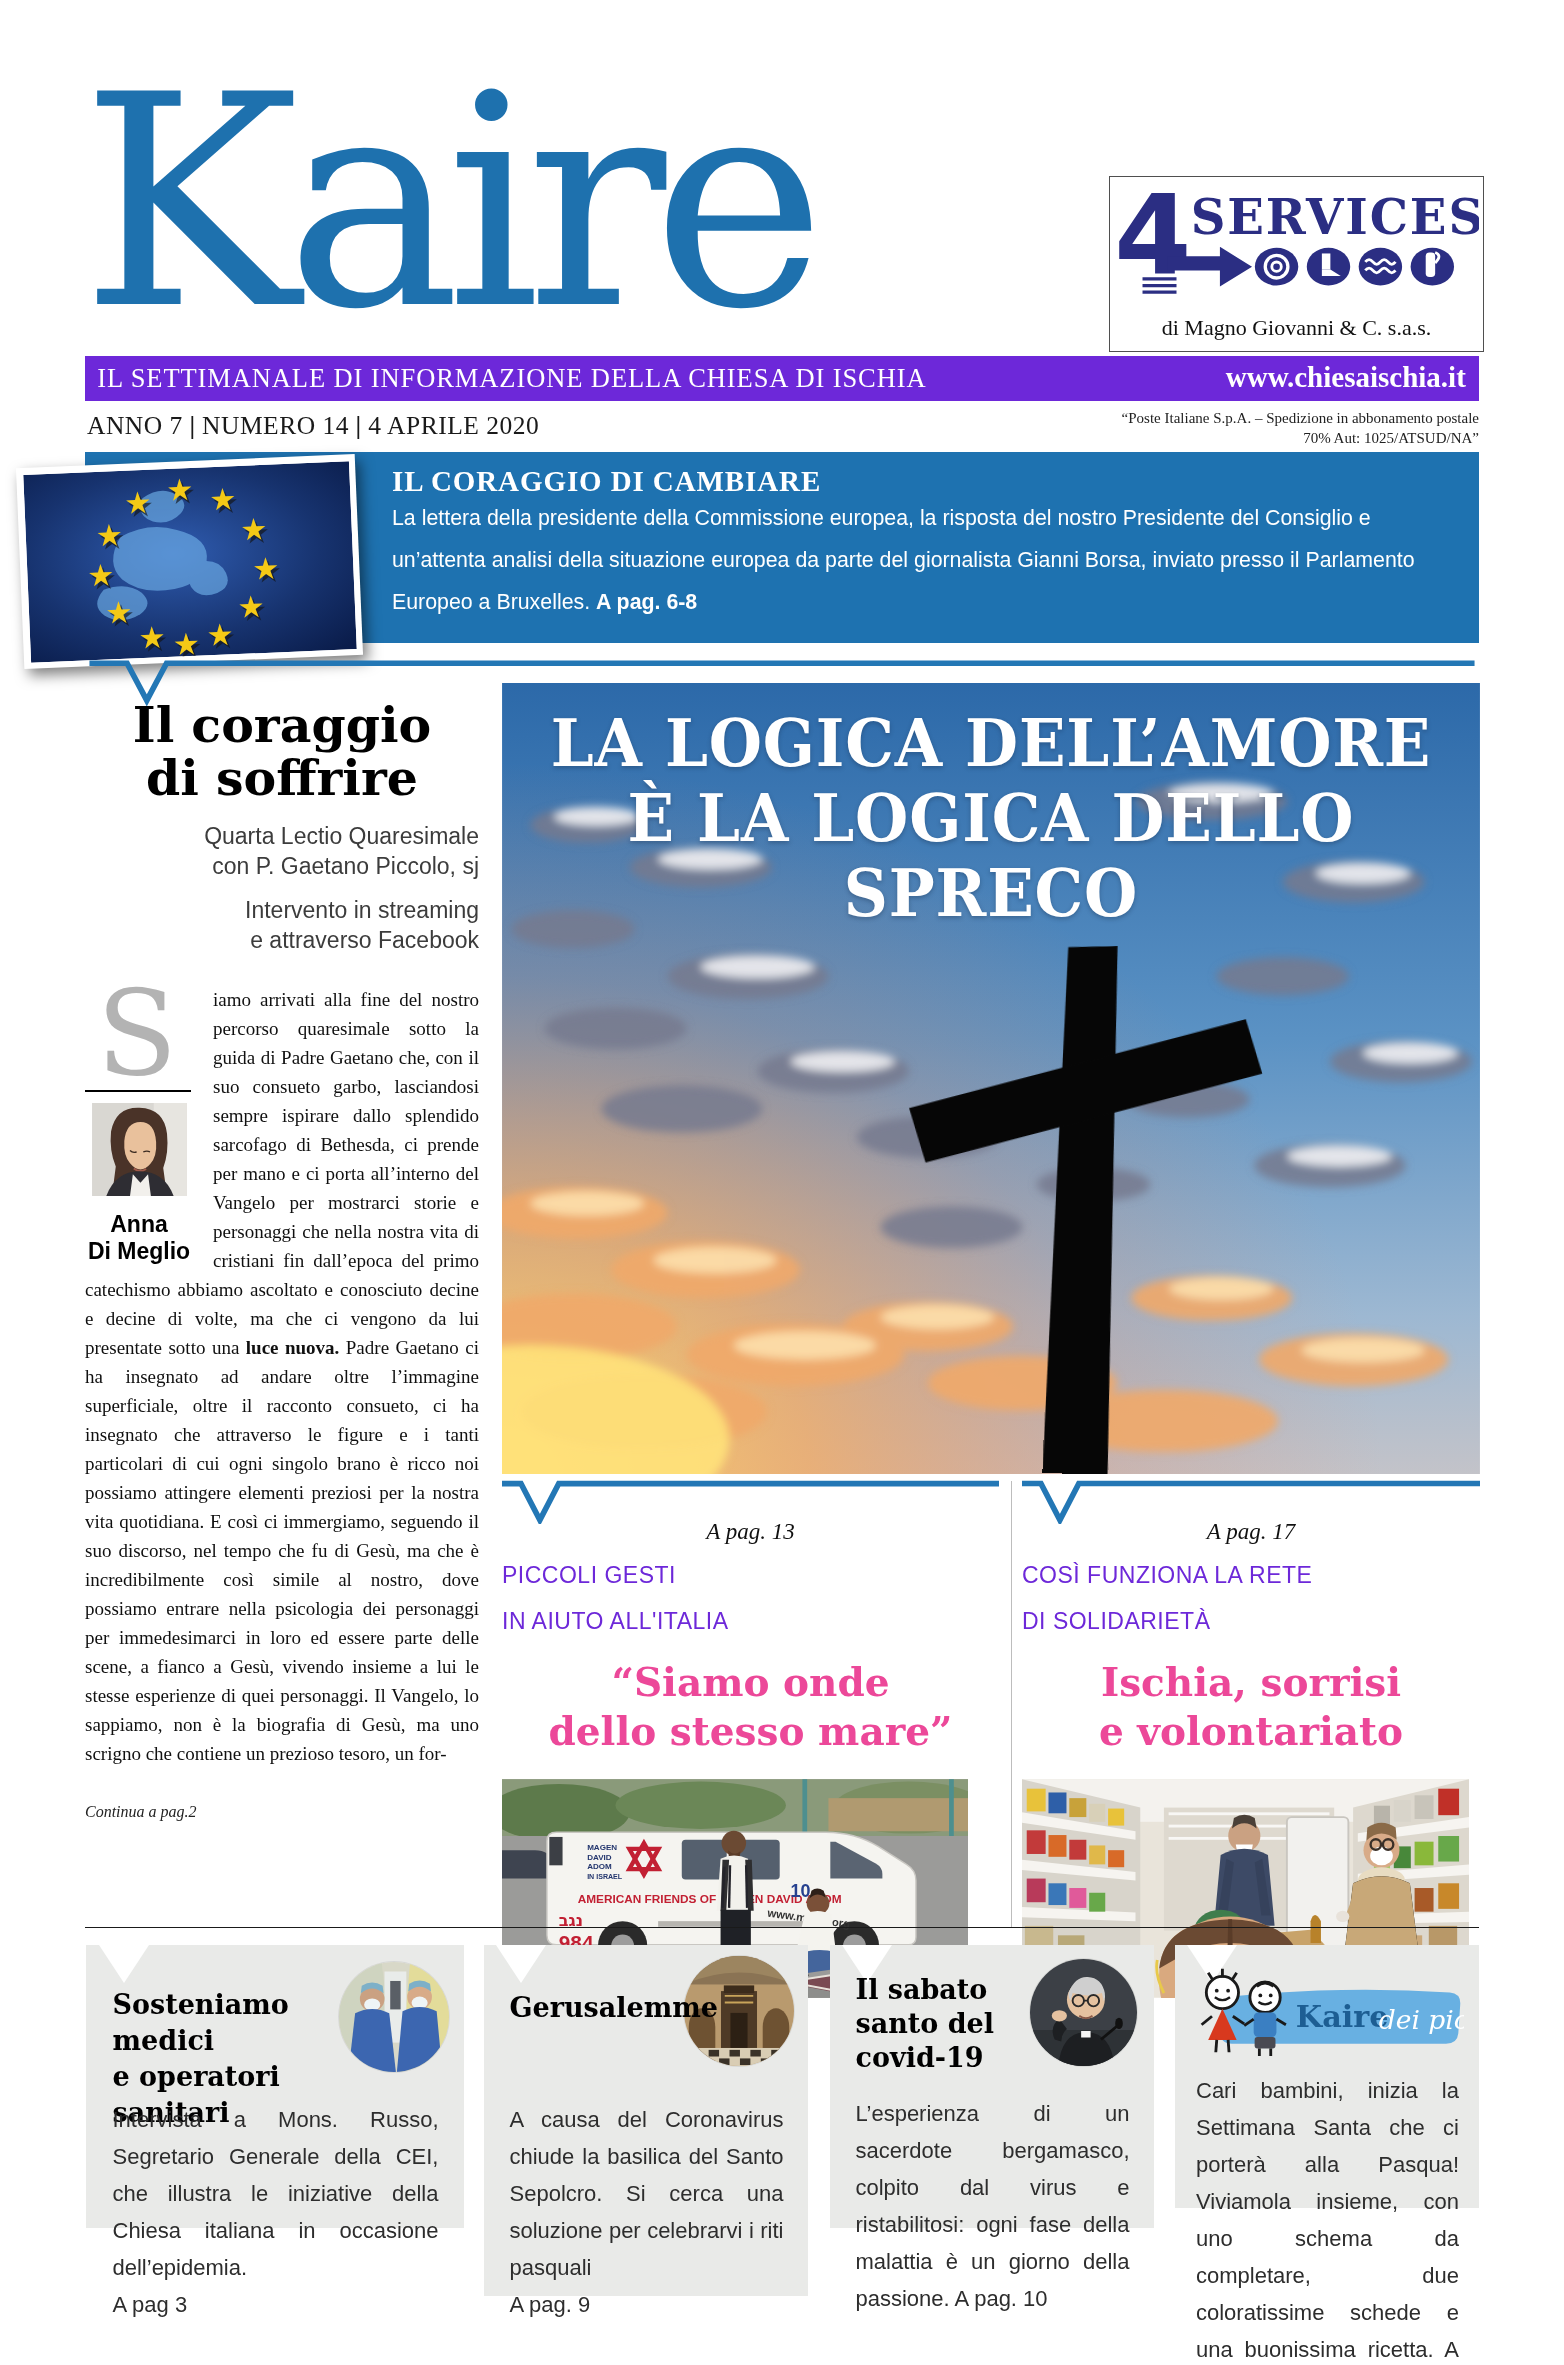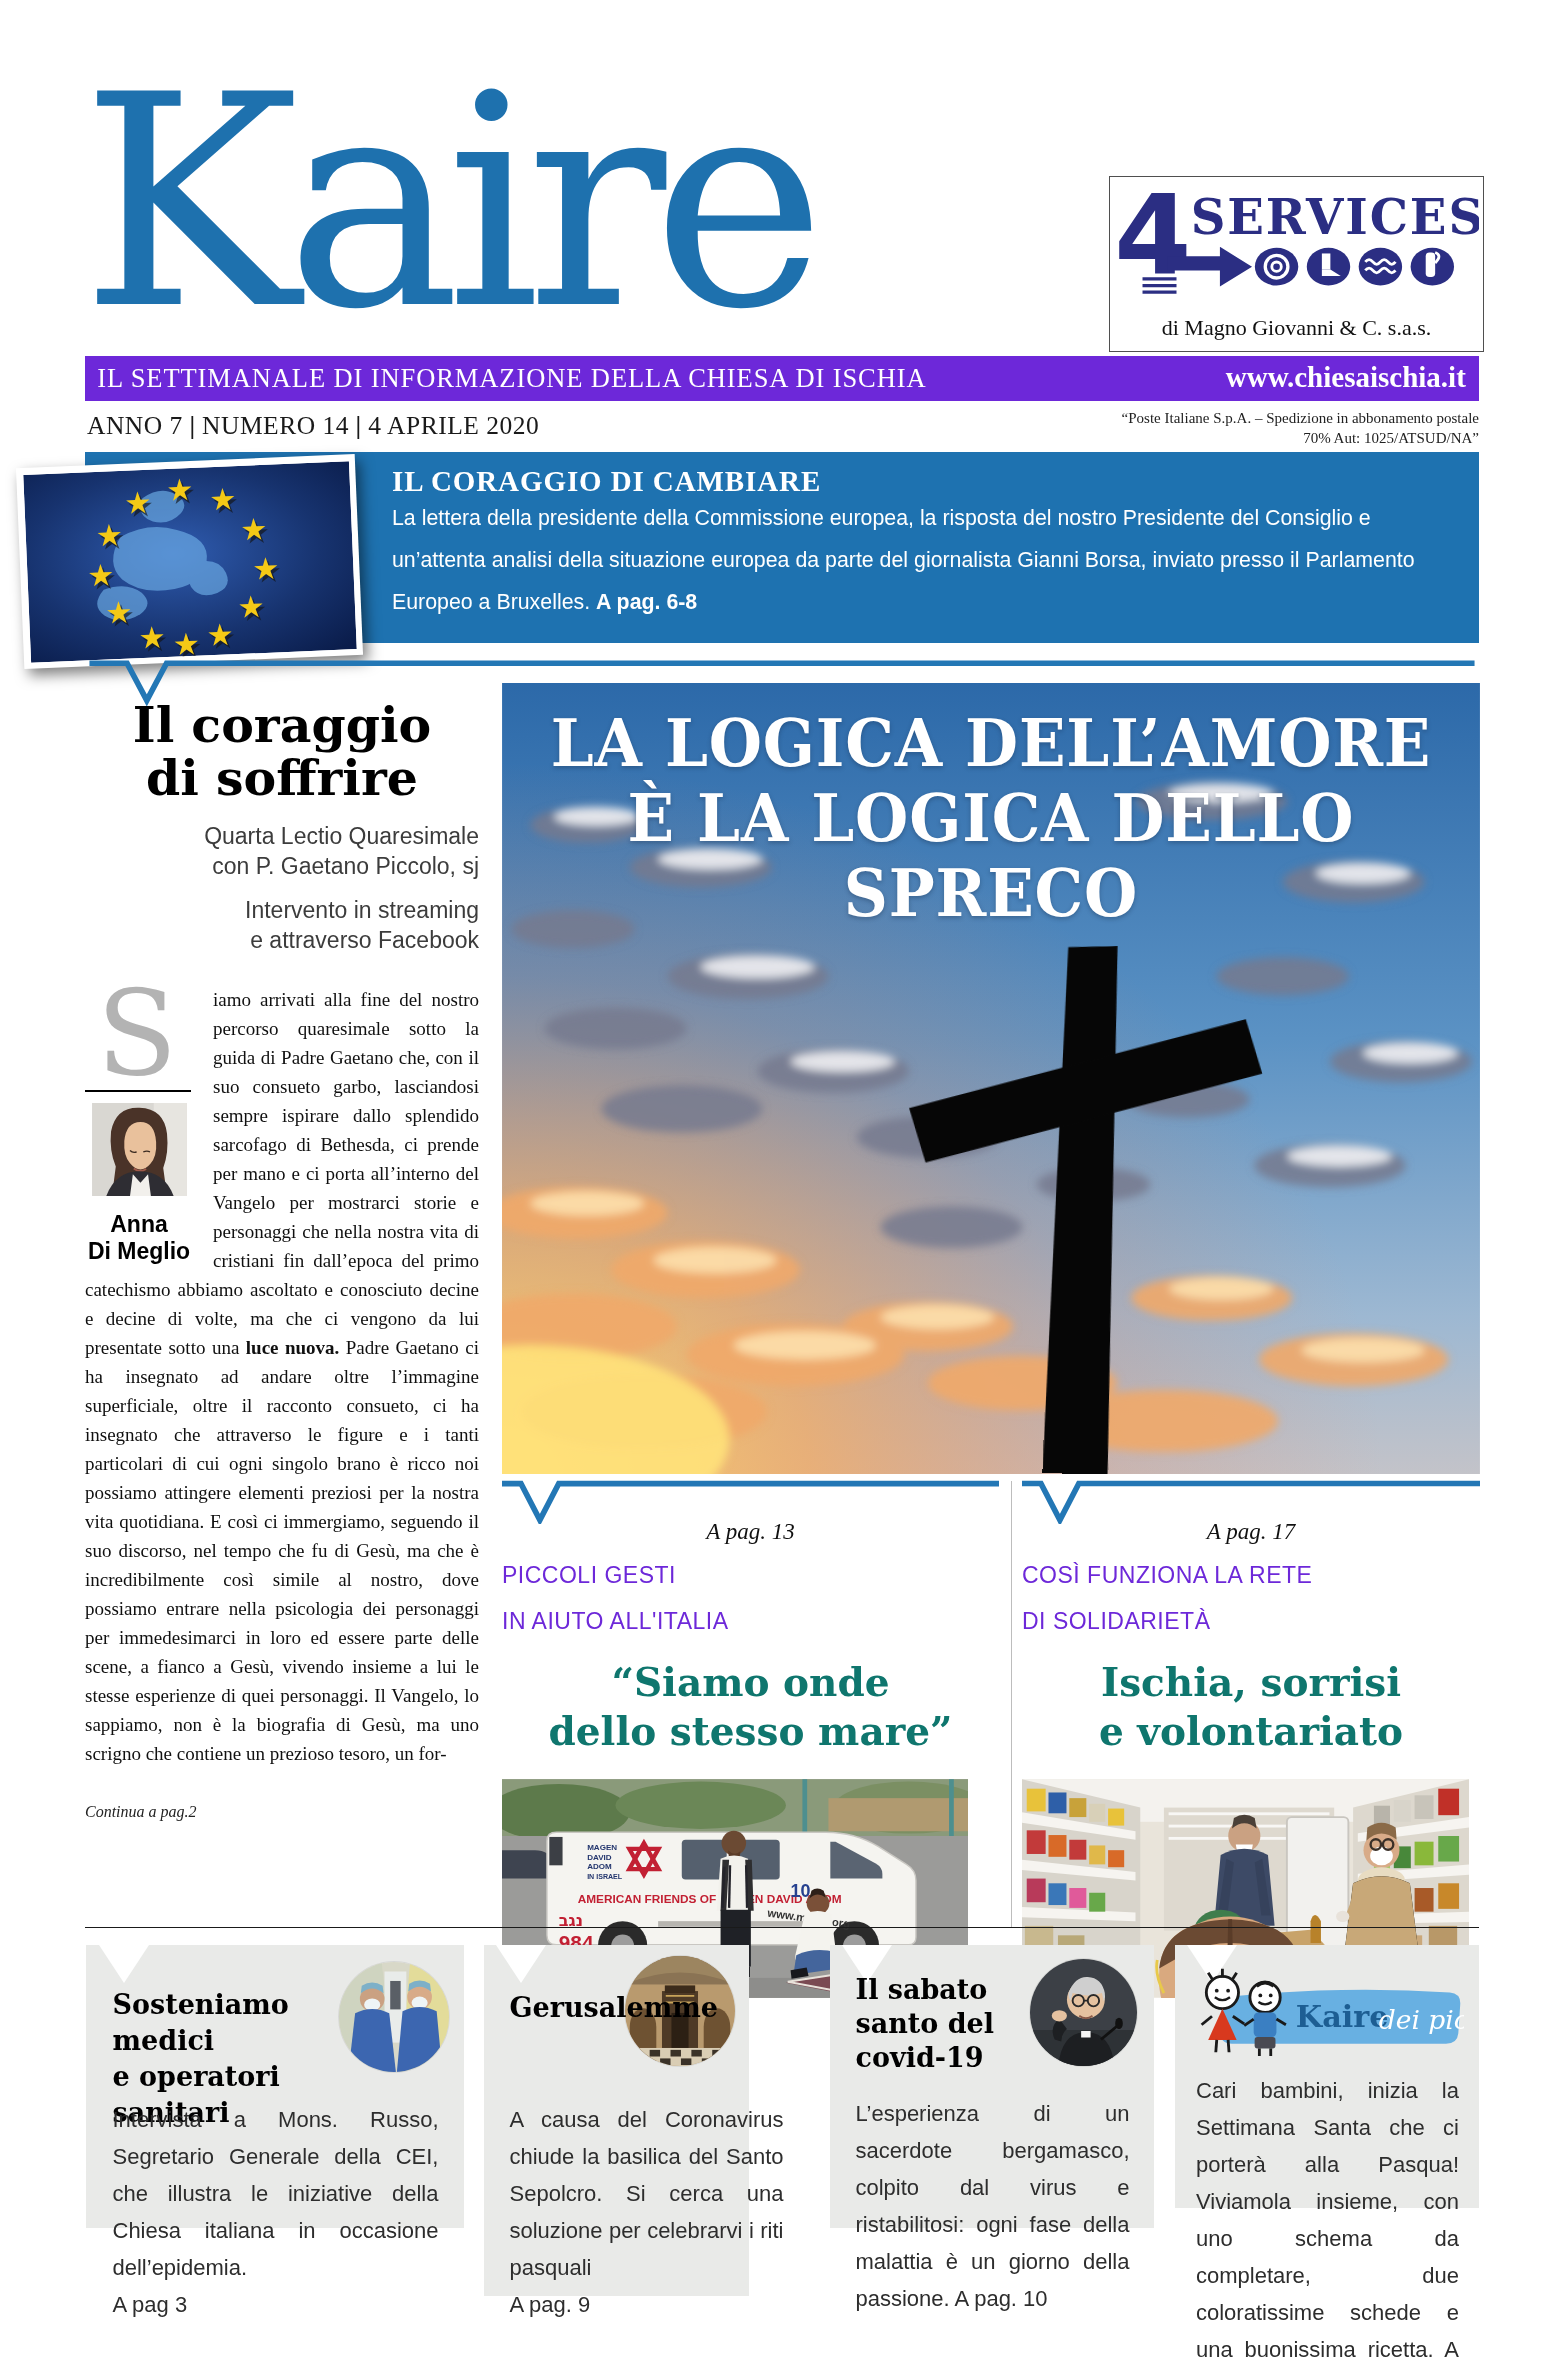--- a/index.html
+++ b/index.html
@@ -60,21 +60,21 @@
         font-size:65px;line-height:75px;letter-spacing:0.9px;
         text-shadow:0 1.9px 4.7px rgba(20,40,70,.35);}
 
   
   .feature{position:absolute;top:1480px;}
   .feature .pageref{text-align:center;font-style:italic;font-size:23px;color:#111;
         margin-top:-6.6px;font-family:"Liberation Serif",serif;}
   .kicker{margin-top:6.6px;color:#6d28d9;font-family:"Liberation Sans",sans-serif;
         font-size:23px;line-height:46px;letter-spacing:0.5px;}
   .ftitle{margin-top:14px;text-align:center;font-family:"DejaVu Serif",serif;font-weight:bold;
-        font-size:39px;line-height:49px;color:#0f766e;}
+        font-size:39px;line-height:49px;color:#ec4899;}
   .fphoto{margin-top:23px;}
   .vdivider{position:absolute;left:1011px;top:1481px;width:1.4px;height:447px;background:#bdbdbd;}
   .hairline{position:absolute;left:85px;top:1927px;width:1394px;height:1.4px;background:#1a1a1a;}
 
   
   .card{position:absolute;top:1945px;background:#e9eae8;}
   .notch{position:absolute;top:0;width:0;height:0;
         border-left:25px solid transparent;border-right:25px solid transparent;
         border-top:38px solid #ffffff;}
   .card .circle{position:absolute;border-radius:50%;overflow:hidden;
@@ -542,21 +542,21 @@
           <path d="M146 62 q24 -20 48 0 l-2 -16 q-22 -14 -44 0z" fill="#7db0c8"></path>
           <ellipse cx="170" cy="86" rx="17" ry="13" fill="#eef4f6"></ellipse>
           <path d="M134 104 q36 -18 72 0 l12 128 h-96z" fill="#3c66b0"></path>
         </g>
       </svg>
     </div>
     <div class="ctitle" style="left:26.5px;top:42px;width:222px;"><span>Sosteniamo medici</span><br><span>e operatori sanitari</span></div>
     <div class="cbody" style="left:26.5px;top:156px;width:326px;"><span>Intervista a Mons. Russo, Segretario Generale della CEI, che illustra le iniziative della Chiesa italiana in occasione dell’epidemia.</span><span class="pref block">A pag 3</span></div>
   </div>
 
-  <div class="card" style="left:484px;width:265px;height:351px;">
+  <div class="card" style="left:484px;width:324px;height:351px;">
     <div class="notch" style="left:12.3px;"></div>
     <div class="circle" style="right:14px;top:11.4px;width:110px;height:110px;">
       <svg width="110" height="110" viewBox="0 0 232 232">
         <rect width="232" height="232" fill="#b99a6e"></rect>
         <rect y="0" width="232" height="60" fill="#8a7354"></rect>
         <path d="M0 60 q116 -50 232 0 v-60 h-232z" fill="#9c8560"></path>
         <g fill="#6e5232">
           <path d="M10 150 a28 40 0 0 1 56 0 v82 h-56z"></path>
           <path d="M166 150 a28 40 0 0 1 56 0 v82 h-56z"></path>
         </g>

